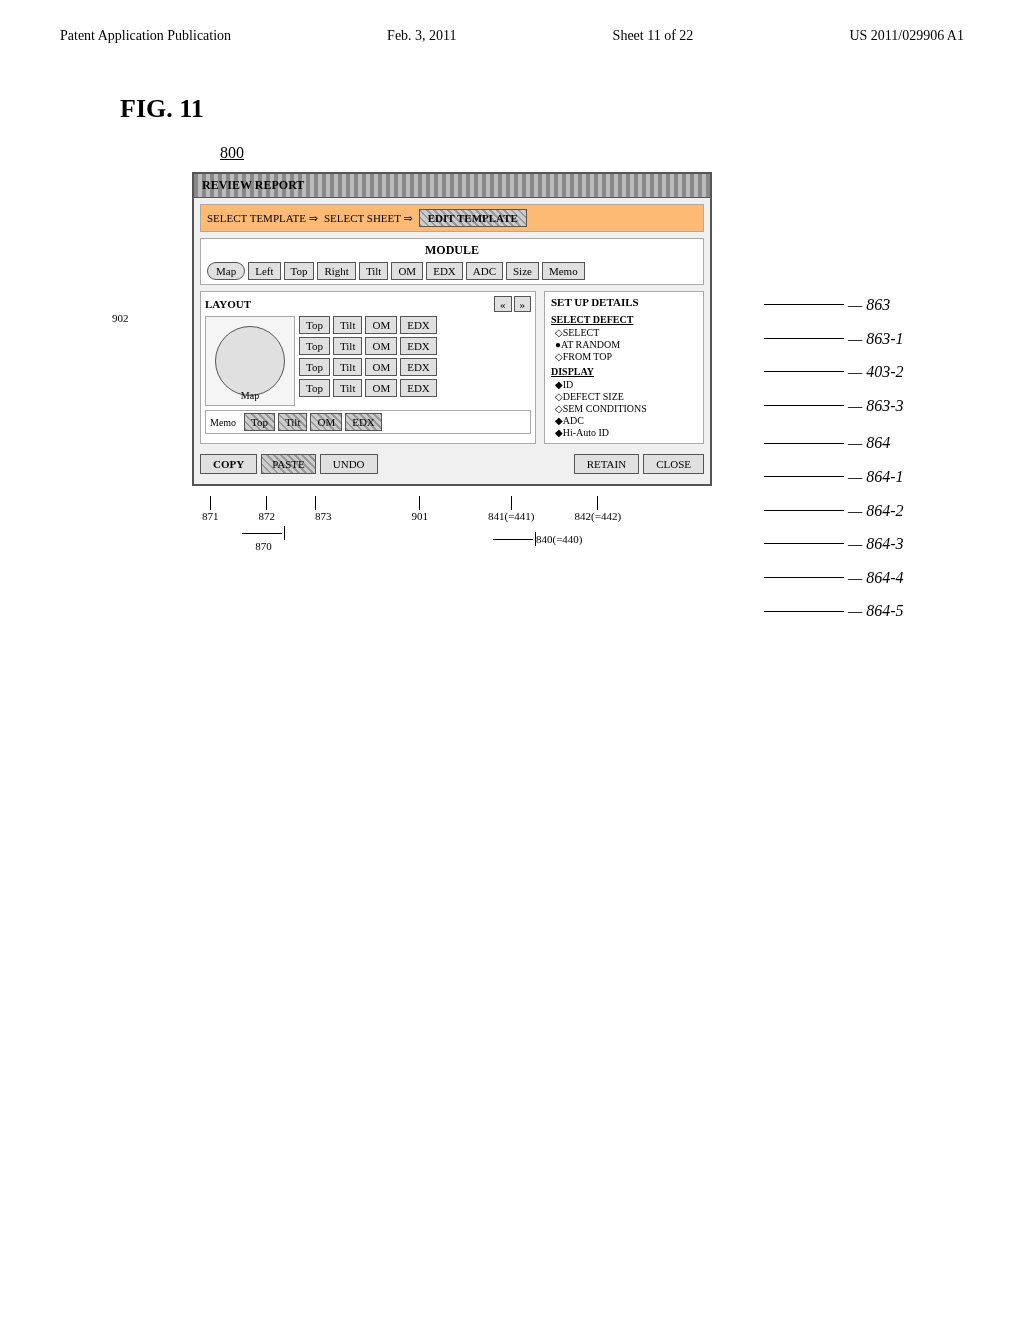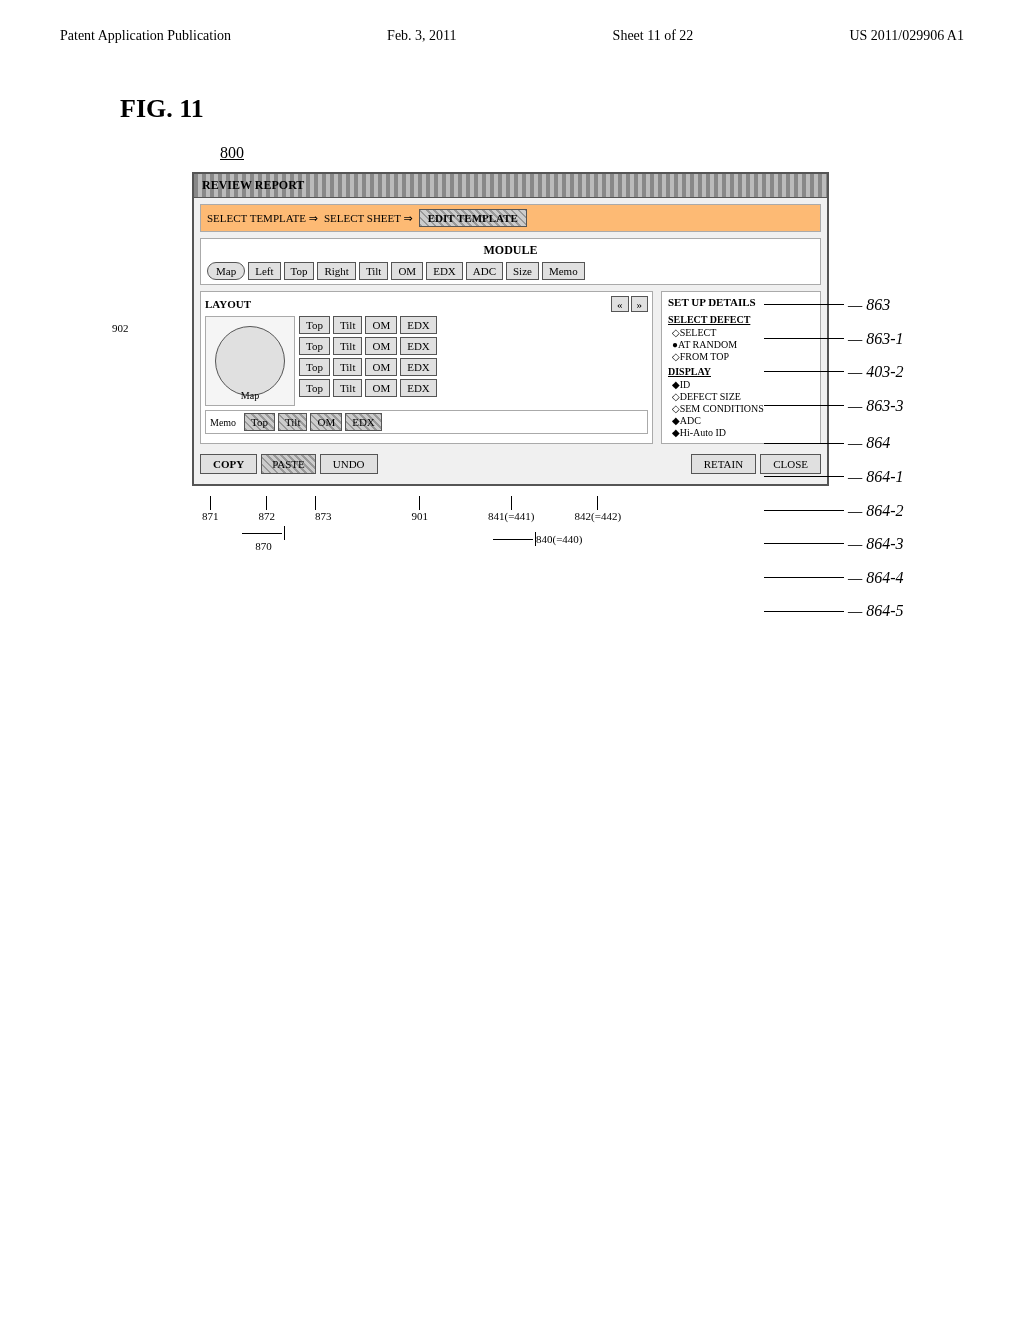--- a/index.html
+++ b/index.html
@@ -38,21 +38,21 @@
       position: relative;
       margin: 0 auto;
       width: 760px;
       left: 60px;
     }
 
     
     .review-window {
       border: 2px solid #555;
       background: #e8e8e8;
-      width: 637px;
+      width: 520px;
       position: relative;
     }
 
     .window-titlebar {
       background: repeating-linear-gradient(
         90deg,
         #888 0px, #888 4px,
         #bbb 4px, #bbb 8px
       );
       padding: 4px 8px;
@@ -334,21 +334,21 @@
       background: #e0e0e0;
       padding: 3px 12px;
       font-size: 11px;
       cursor: pointer;
     }
 
     
     .left-annotation {
       position: absolute;
       left: -80px;
-      top: 150px;
+      top: 140px;
       font-size: 11px;
     }
   </style>
 </head>
 <body>
 
 <div class="patent-header">
   <span>Patent Application Publication</span>
   <span>Feb. 3, 2011</span>
   <span>Sheet 11 of 22</span>

